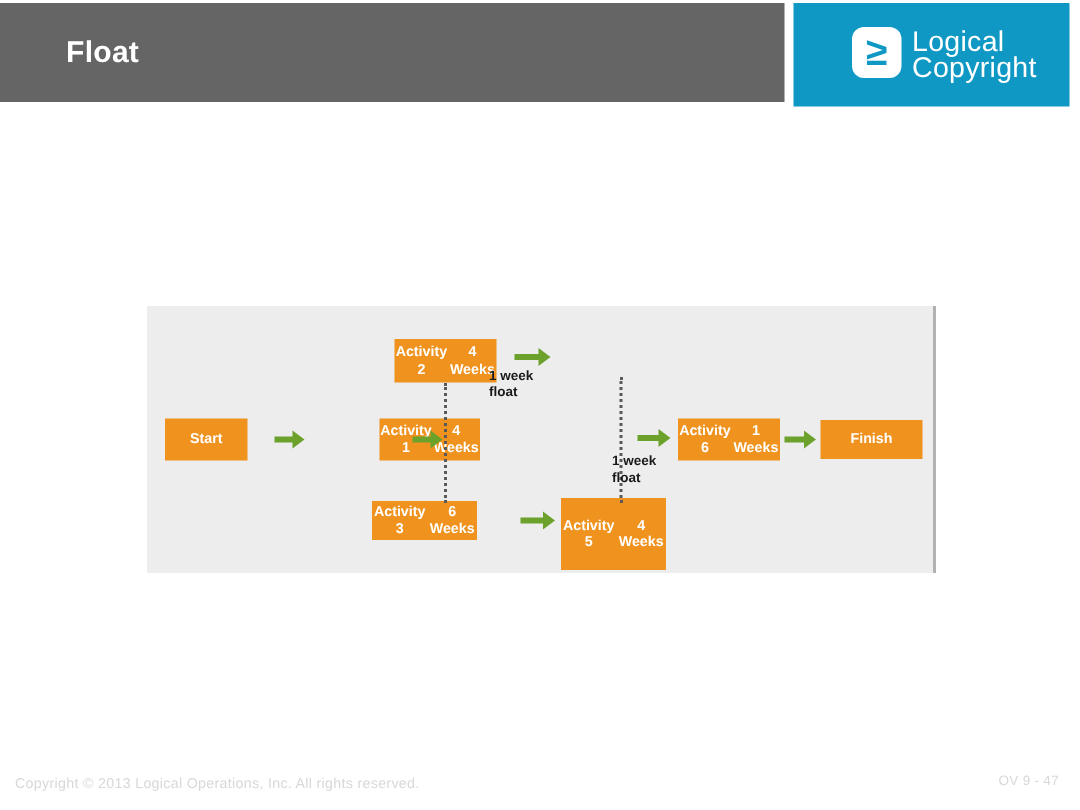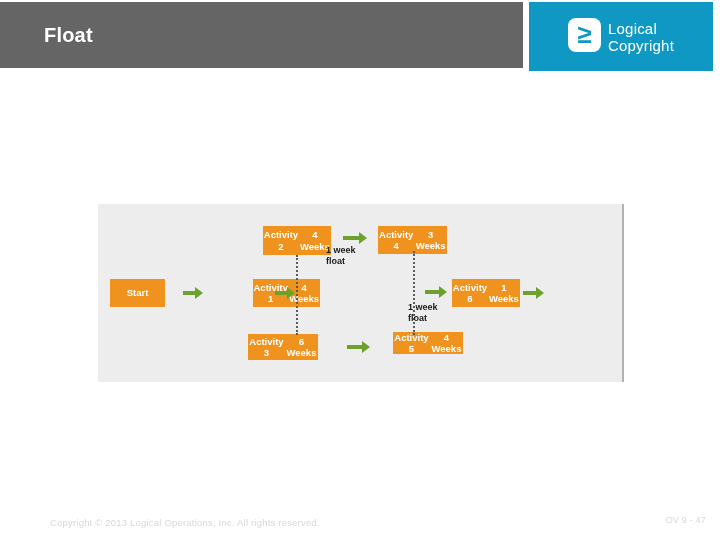--- a/index.html
+++ b/index.html
@@ -20,39 +20,39 @@
     background:var(--brand-bg,#0F98C4);
   }
   .logo-mark{
     position:absolute;left:39px;top:16px;width:33px;height:34px;
     background:#ffffff;border-radius:8px;
     display:flex;align-items:center;justify-content:center;
   }
   .logo-glyph{color:var(--brand-bg,#0F98C4);font-size:26px;font-weight:bold;line-height:1;transform:translateY(-1px);}
   .brand-text{
     position:absolute;left:79px;top:18px;color:#ffffff;
-    font-size:15px;line-height:17px;font-weight:normal;letter-spacing:.2px;
+    font-size:19px;line-height:17px;font-weight:normal;letter-spacing:.2px;
   }
   
   .panel{
     position:absolute;left:98px;top:204px;width:524px;height:178px;
     background:var(--panel-bg,#EDEDED);
     border-right:2px solid #b2b2b2;box-sizing:content-box;
   }
   .node{
     position:absolute;background:var(--node-orange,#F0921E);color:#ffffff;
     display:flex;align-items:center;justify-content:center;
     font-weight:bold;font-size:9.5px;line-height:11.5px;text-align:center;
   }
   .n-start   {left:12px; top:75px; width:55px;height:28px;}
   .n-a1      {left:107px;top:75px; width:67px;height:28px;margin-left:48px;}
   .n-a2      {left:165px;top:22px; width:68px;height:29px;}
   .n-a4      {left:280px;top:22px; width:69px;height:28px;}
   .n-a3      {left:150px;top:130px;width:70px;height:26px;}
-  .n-a5      {left:295px;top:128px;width:70px;height:22px;}
+  .n-a5      {left:276px;top:128px;width:70px;height:48px;}
   .n-a6      {left:354px;top:75px; width:68px;height:28px;}
   .n-finish  {left:449px;top:76px; width:68px;height:26px;}
   .arrow{position:absolute;height:12px;}
   .arrow::before{
     content:"";position:absolute;left:0;right:7px;top:4px;height:4px;
     background:var(--arrow-green,#6CA12B);
   }
   .arrow::after{
     content:"";position:absolute;right:0;top:0;width:0;height:0;
     border-top:6px solid transparent;border-bottom:6px solid transparent;
@@ -70,21 +70,21 @@
   .floatlabel{
     position:absolute;width:48px;text-align:left;
     font-weight:bold;font-size:9px;line-height:11px;
     color:var(--float-text,#1A1A1A);
   }
   .fl-top{left:228px;top:41px;}
   .fl-bottom{left:310px;top:98px;}
   
   .copyright{
     position:absolute;left:10px;top:517px;
-    font-size:9.5px;color:var(--footer-text,#D8D8D8);letter-spacing:.2px;margin-left:40px;
+    font-size:9.5px;color:var(--footer-text,#D8D8D8);letter-spacing:.2px;
   }
   .pagenum{
     position:absolute;right:14px;top:515px;
     font-size:9px;color:var(--footer-text,#D8D8D8);letter-spacing:.2px;
   }
 </style>
 </head>
 <body>
 
 <div class="header">
@@ -116,35 +116,35 @@
   <div class="node n-a2">
     <span>Activity 2</span>
     <span>4 Weeks</span>
   </div>
 
   <div class="node n-a3">
     <span>Activity 3</span>
     <span>6 Weeks</span>
   </div>
 
-  <div class="node n-a4">
-    <span>Activity 4</span>
-    <span>3 Weeks</span>
-  </div>
 
   <div class="node n-a5">
     <span>Activity 5</span>
     <span>4 Weeks</span>
   </div>
 
   <div class="node n-a6">
     <span>Activity 6</span>
     <span>1 Weeks</span>
   </div>
 
+  <div class="node n-finish">
+    <span>Finish</span>
+    <span></span>
+  </div>
 
   <div class="arrow arr-start-a1"></div>
   <div class="arrow arr-a1-dot"></div>
   <div class="arrow arr-dot-a6"></div>
   <div class="arrow arr-a6-fin"></div>
   <div class="arrow arr-a2-a4"></div>
   <div class="arrow arr-a3-a5"></div>
 
   <div class="dotline dot-left"></div>
   <div class="dotline dot-right"></div>

